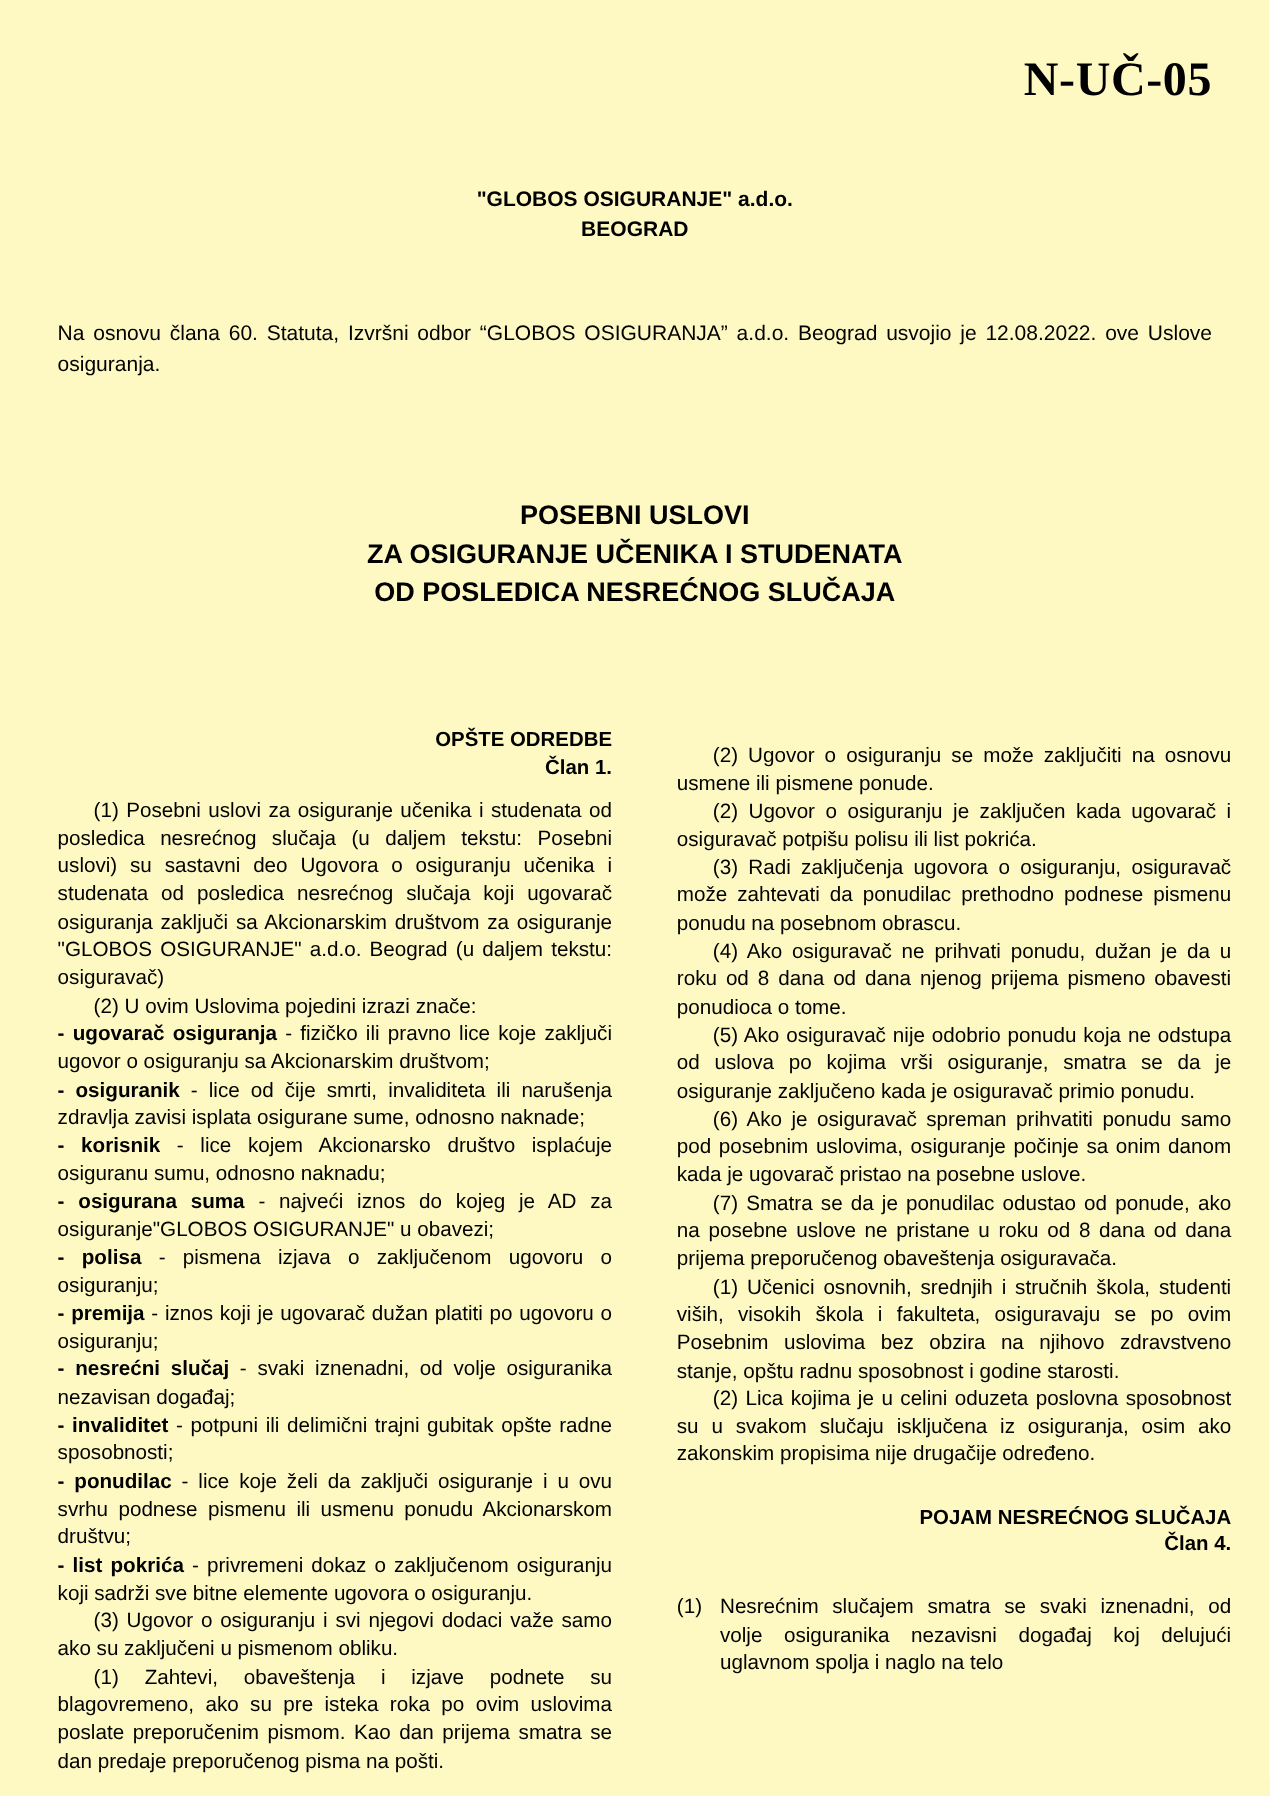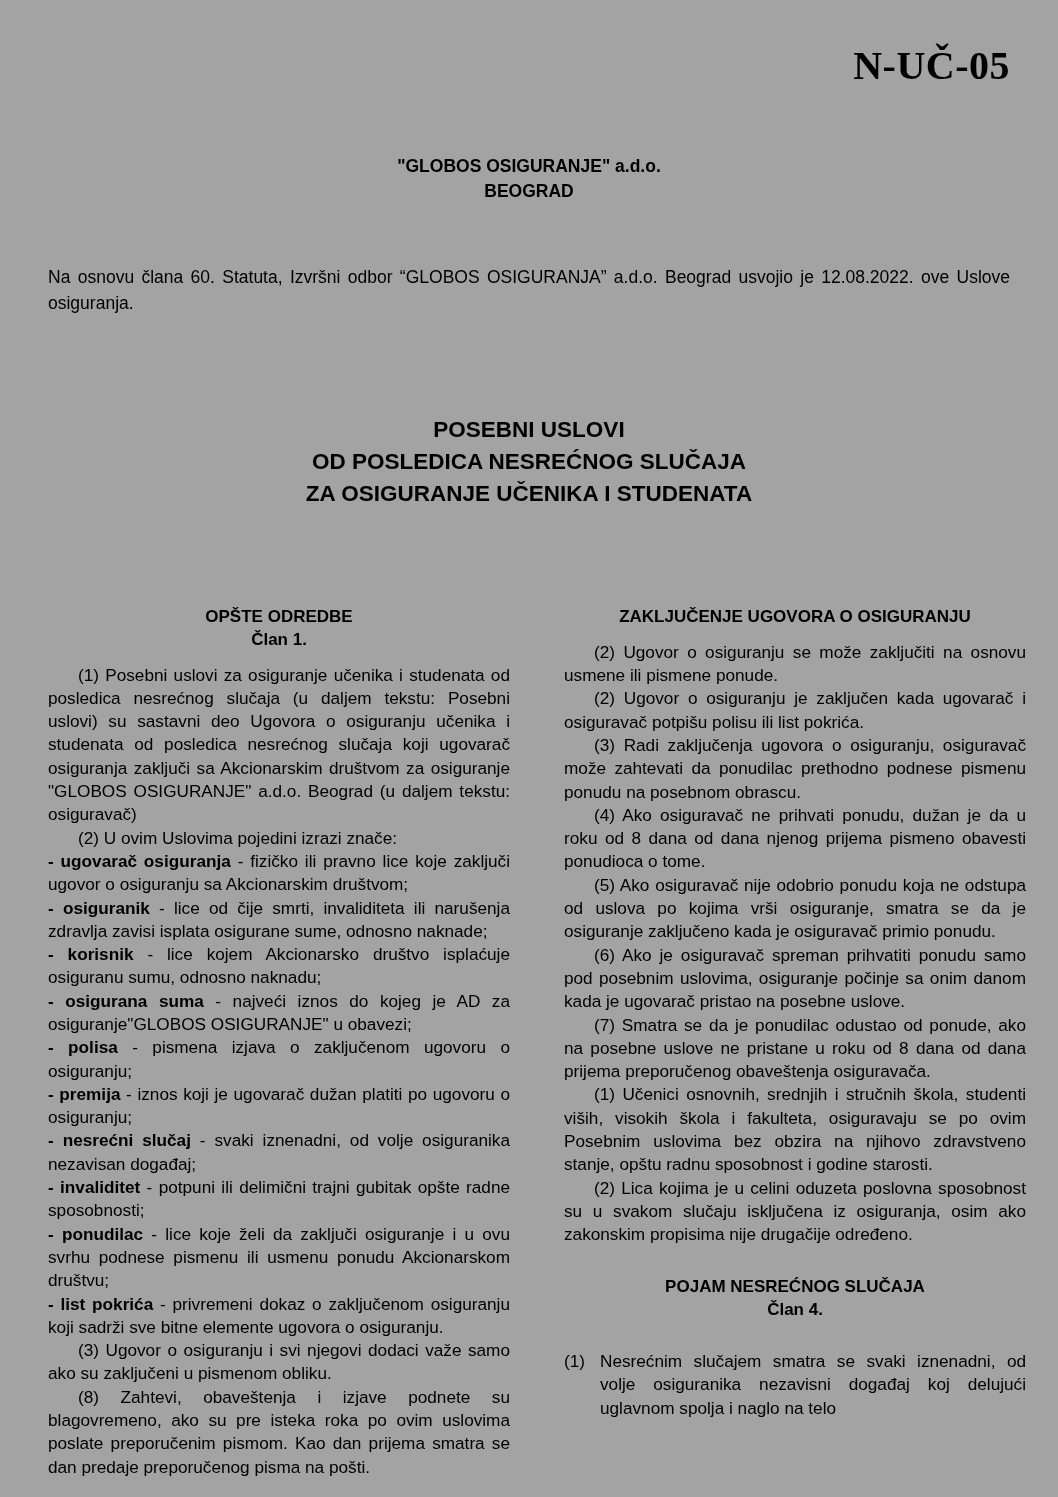--- a/index.html
+++ b/index.html
@@ -9,21 +9,21 @@
     background: #ffffff;
   }
   body {
     font-family: "Liberation Sans", sans-serif;
     color: #000000;
   }
   .page {
     position: relative;
     width: 1058px;
     height: 1497px;
-    background: #a3a3a3;
+    background: #fef9c3;
     box-sizing: border-box;
     padding: 0 48px;
     overflow: hidden;
   }
 
   
   .doc-code {
     font-family: "Liberation Serif", serif;
     font-weight: bold;
     font-size: 40px;
@@ -67,21 +67,21 @@
     display: flex;
     gap: 54px;
     align-items: flex-start;
   }
   .col {
     width: 462px;
     flex: 0 0 462px;
   }
 
   .sec-head {
-    text-align: center;
+    text-align: right;
     font-weight: bold;
     font-size: 17px;
     line-height: 1.34;
     margin: 0 0 12px 0;
   }
   .sec-head.spaced-before { margin-top: 30px; }
   .sec-head .clan { display: block; }
 
   p.para {
     margin: 0;
@@ -116,22 +116,22 @@
 
   <div class="company-block">
     <div>"GLOBOS OSIGURANJE" a.d.o.</div>
     <div>BEOGRAD</div>
   </div>
 
   <div class="preamble">Na osnovu člana 60. Statuta, Izvršni odbor “GLOBOS OSIGURANJA” a.d.o. Beograd usvojio je 12.08.2022. ove Uslove osiguranja.</div>
 
   <div class="doc-title">
     <div>POSEBNI USLOVI</div>
+    <div>ZA OSIGURANJE UČENIKA I STUDENATA</div>
     <div>OD POSLEDICA NESREĆNOG SLUČAJA</div>
-    <div>ZA OSIGURANJE UČENIKA I STUDENATA</div>
   </div>
 
   <div class="columns">
 
     <div class="col">
 
       <div class="sec-head">
         <span>OPŠTE ODREDBE</span>
         <span class="clan">Član 1.</span>
       </div>
@@ -144,28 +144,27 @@
       <p class="para defn"><span class="b">- korisnik</span><span> - lice kojem Akcionarsko društvo isplaćuje osiguranu sumu, odnosno naknadu;</span></p>
       <p class="para defn"><span class="b">- osigurana suma</span><span> - najveći iznos do kojeg je AD  za osiguranje"GLOBOS OSIGURANJE" u obavezi;</span></p>
       <p class="para defn"><span class="b">- polisa</span><span> - pismena izjava o zaključenom ugovoru o osiguranju;</span></p>
       <p class="para defn"><span class="b">- premija</span><span> - iznos koji je ugovarač dužan platiti po ugovoru o osiguranju;</span></p>
       <p class="para defn"><span class="b">- nesrećni slučaj</span><span> - svaki iznenadni, od volje osiguranika nezavisan događaj;</span></p>
       <p class="para defn"><span class="b">- invaliditet</span><span> - potpuni ili delimični trajni gubitak opšte radne sposobnosti;</span></p>
       <p class="para defn"><span class="b">- ponudilac</span><span> - lice koje želi da zaključi osiguranje i u ovu svrhu podnese pismenu ili usmenu ponudu Akcionarskom društvu;</span></p>
       <p class="para defn"><span class="b">- list pokrića</span><span> - privremeni dokaz o zaključenom osiguranju koji sadrži sve bitne elemente ugovora o osiguranju.</span></p>
 
       <p class="para">(3) Ugovor o osiguranju i svi njegovi dodaci važe samo ako su zaključeni u pismenom obliku.</p>
-      <p class="para">(8) Zahtevi, obaveštenja i izjave podnete su blagovremeno, ako su pre isteka roka po ovim uslovima poslate preporučenim pismom. Kao dan prijema smatra se dan predaje preporučenog pisma na pošti.</p>
+      <p class="para">(1) Zahtevi, obaveštenja i izjave podnete su blagovremeno, ako su pre isteka roka po ovim uslovima poslate preporučenim pismom. Kao dan prijema smatra se dan predaje preporučenog pisma na pošti.</p>
 
     </div>
 
     <div class="col">
 
       <div class="sec-head">
-        <span>ZAKLJUČENJE UGOVORA O OSIGURANJU</span>
       </div>
 
       <p class="para">(2) Ugovor o osiguranju se može zaključiti na osnovu usmene ili pismene ponude.</p>
       <p class="para">(2) Ugovor o osiguranju je zaključen kada ugovarač i osiguravač potpišu polisu ili list pokrića.</p>
       <p class="para">(3) Radi zaključenja ugovora o osiguranju, osiguravač može zahtevati da ponudilac prethodno podnese pismenu ponudu na posebnom obrascu.</p>
       <p class="para">(4) Ako osiguravač ne prihvati ponudu, dužan je da u roku od 8 dana od dana njenog prijema pismeno obavesti ponudioca o tome.</p>
       <p class="para">(5) Ako osiguravač nije odobrio ponudu koja ne odstupa od uslova po kojima vrši osiguranje, smatra se da je osiguranje zaključeno kada je osiguravač primio ponudu.</p>
       <p class="para">(6) Ako je osiguravač spreman prihvatiti ponudu samo pod posebnim uslovima, osiguranje počinje sa onim danom kada je ugovarač pristao na posebne uslove.</p>
       <p class="para">(7) Smatra se da je ponudilac odustao od ponude, ako na posebne uslove ne pristane u roku od 8 dana od dana prijema preporučenog obaveštenja osiguravača.</p>
 

